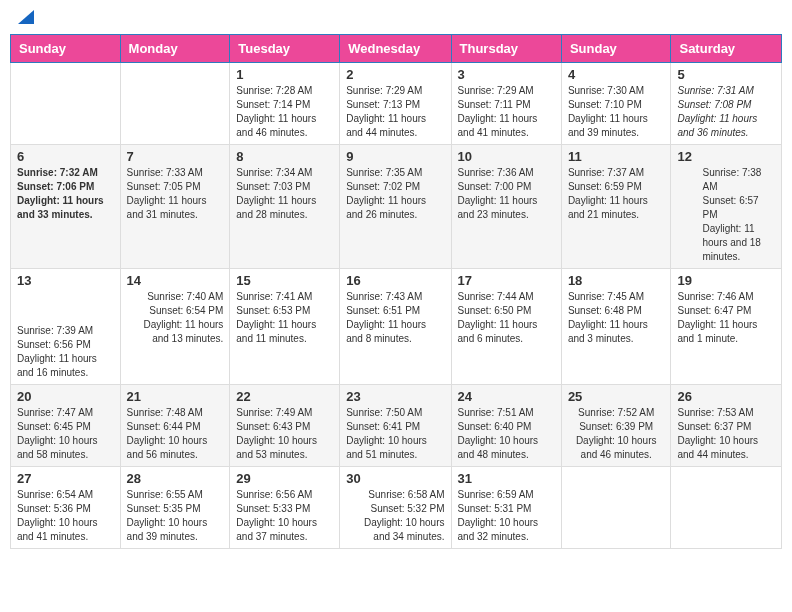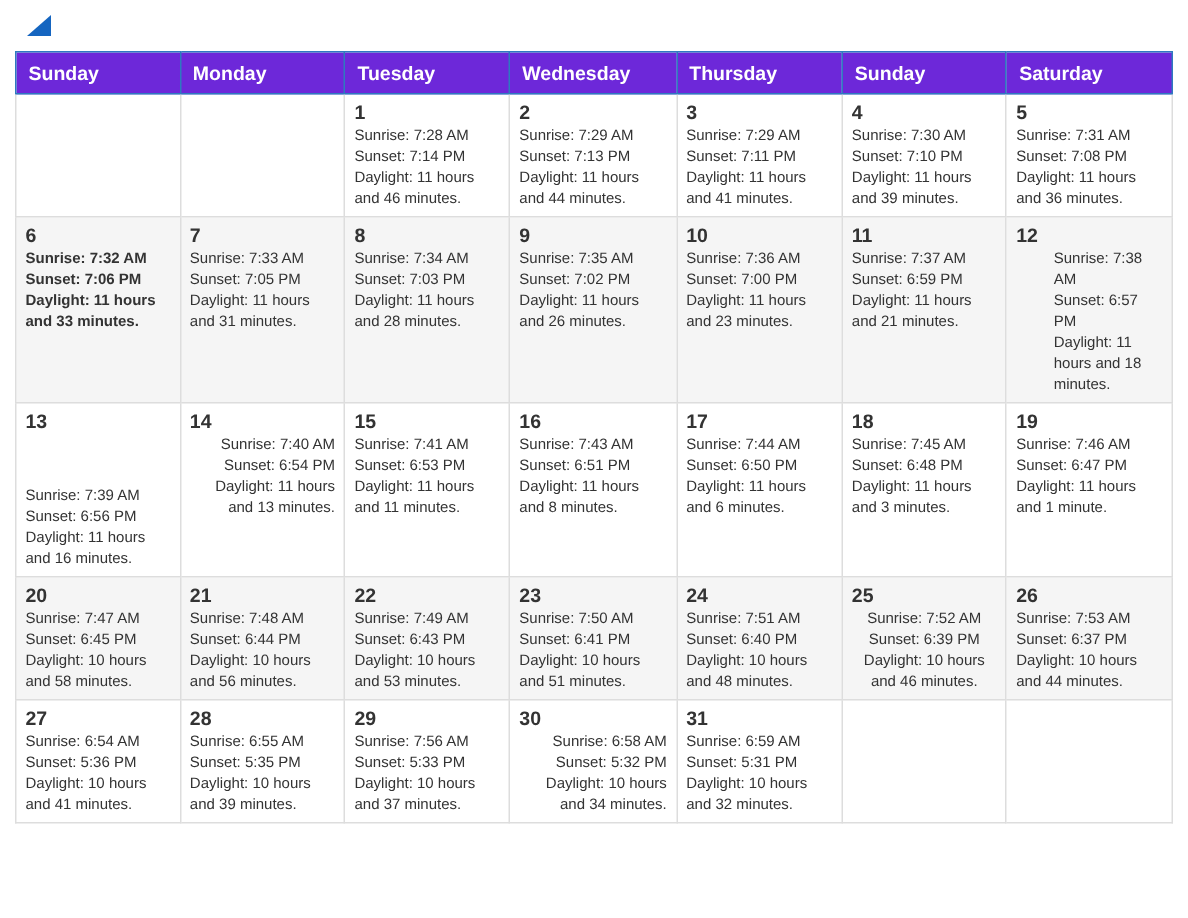--- a/index.html
+++ b/index.html
@@ -33,21 +33,21 @@
     .location {
       font-size: 14px;
       color: #555;
     }
     .calendar {
       width: 100%;
       border-collapse: collapse;
       border: 1px solid #ccc;
     }
     .calendar th {
-      background-color: #6d28d9;
+      background-color: #ec4899;
       color: #fff;
       text-align: left;
       padding: 6px 8px;
       font-size: 13px;
       font-weight: bold;
       border: 1px solid #2e7abf;
     }
     .calendar td {
       vertical-align: top;
       padding: 4px 6px;
@@ -144,21 +144,21 @@
 Daylight: 11 hours and 41 minutes.</div>
         </td>
         <td>
           <span class="day-number">4</span>
           <div class="day-info" style="white-space: pre-line;">Sunrise: 7:30 AM
 Sunset: 7:10 PM
 Daylight: 11 hours and 39 minutes.</div>
         </td>
         <td>
           <span class="day-number">5</span>
-          <div class="day-info" style="white-space: pre-line;">Sunrise: 7:31 AM
+          <div class="day-info" style="white-space: pre-line; font-style: italic;">Sunrise: 7:31 AM
 Sunset: 7:08 PM
 Daylight: 11 hours and 36 minutes.</div>
         </td>
       </tr>
       <tr>
         <td>
           <span class="day-number">6</span>
           <div class="day-info" style="white-space: pre-line; font-weight: bold;">Sunrise: 7:32 AM
 Sunset: 7:06 PM
 Daylight: 11 hours and 33 minutes.</div>
@@ -296,21 +296,21 @@
 Daylight: 10 hours and 41 minutes.</div>
         </td>
         <td>
           <span class="day-number">28</span>
           <div class="day-info" style="white-space: pre-line;">Sunrise: 6:55 AM
 Sunset: 5:35 PM
 Daylight: 10 hours and 39 minutes.</div>
         </td>
         <td>
           <span class="day-number">29</span>
-          <div class="day-info" style="white-space: pre-line;">Sunrise: 7:56 AM
+          <div class="day-info" style="white-space: pre-line;">Sunrise: 6:56 AM
 Sunset: 5:33 PM
 Daylight: 10 hours and 37 minutes.</div>
         </td>
         <td>
           <span class="day-number">30</span>
           <div class="day-info" style="white-space: pre-line; text-align: right;">Sunrise: 6:58 AM
 Sunset: 5:32 PM
 Daylight: 10 hours and 34 minutes.</div>
         </td>
         <td>

